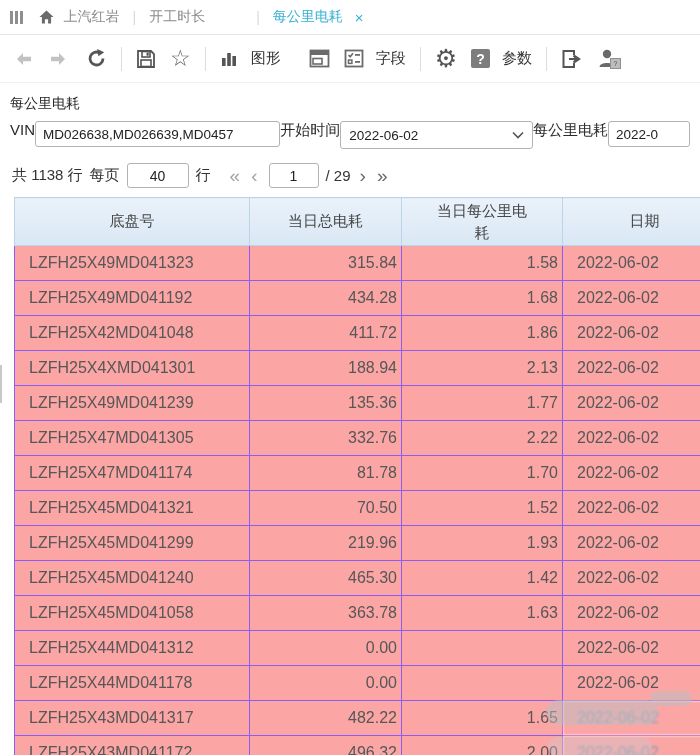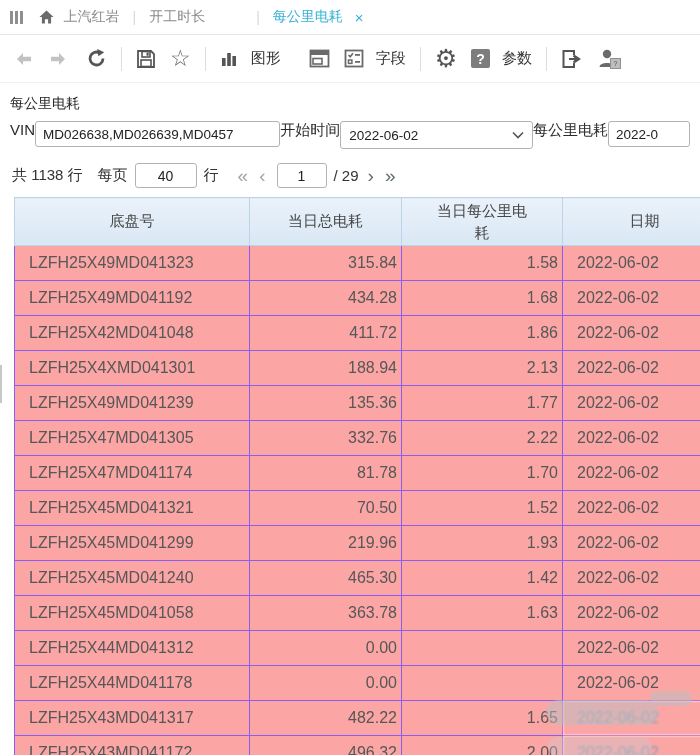--- a/index.html
+++ b/index.html
@@ -186,21 +186,21 @@
   <span>每公里电耗</span>
   <input class="inp end-inp" type="text" value="2022-0" style="">
 </div>
 
 <div class="pager">
   <span>
     <span>共</span>
     <span>1138</span>
     <span>行</span>
   </span>
-  <span style="margin-left:8px">每页</span>
+  <span style="">每页</span>
   <input class="inp pgbox" type="text" value="40" style="">
   <span>行</span>
   <button class="nav dis navgap">«</button>
   <button class="nav dis">‹</button>
   <input class="inp pgbox pg1" type="text" style="margin-left: 2px;" value="1">
   <span>/ 29</span>
   <button class="nav en">›</button>
   <button class="nav en">»</button>
 </div>
 

